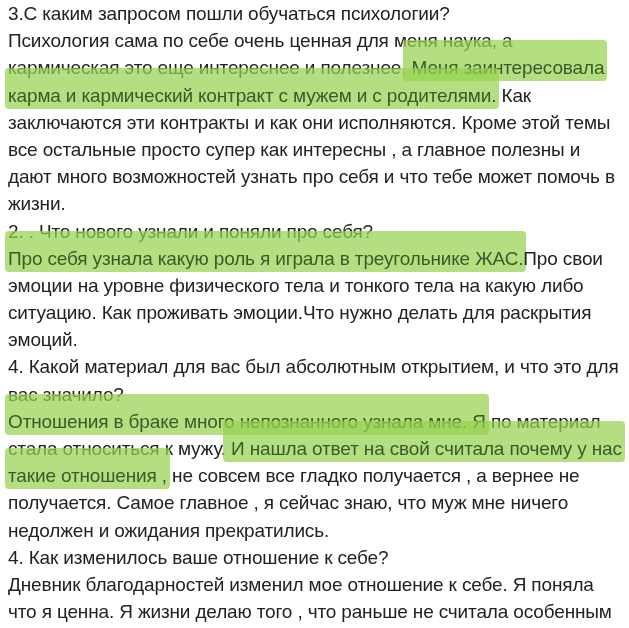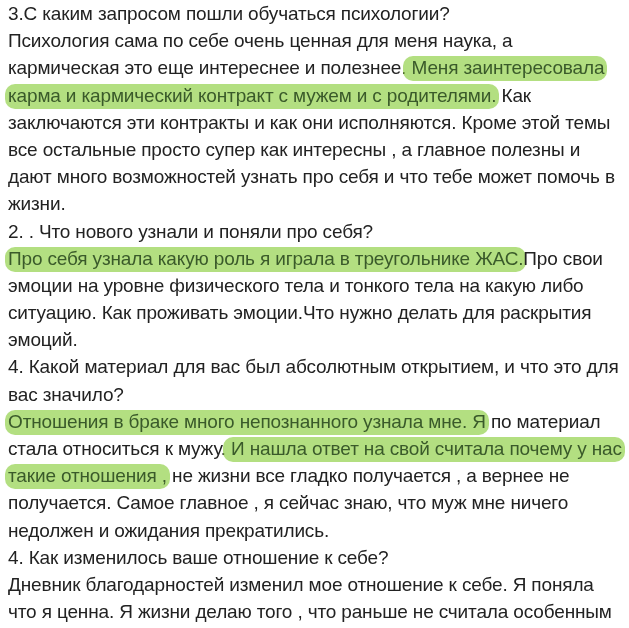--- a/index.html
+++ b/index.html
@@ -7,22 +7,22 @@
   .doc {
     position:absolute; left:8px; top:0px; width:760px;
     font-family: "Liberation Sans", sans-serif;
     font-size:19px; line-height:27.2px; color:#222222;
     white-space:nowrap; letter-spacing:-0.15px;
   }
   .line { display:block; height:27.2px; }
   .hl {
     background: rgba(150, 210, 80, 0.72);
     color:#3a5a2a;
-    border-radius: 10px;
-    padding: 1px 3px 3px 3px;
+    border-radius: 4px;
+    padding: 17px 3px 3px 3px;
     margin: 6px -3px;
   }
 </style>
 </head>
 <body>
 
 <div class="doc">
   <span class="line"><span>3.С каким запросом пошли обучаться психологии?</span></span>
   <span class="line"><span>Психология сама по себе очень ценная для меня наука, а</span></span>
   <span class="line"><span>кармическая это еще интереснее и полезнее.</span><span class="hl"> Меня заинтересовала</span></span>
@@ -33,19 +33,19 @@
   <span class="line"><span>жизни.</span></span>
   <span class="line"><span>2. . Что нового узнали и поняли про себя?</span></span>
   <span class="line"><span class="hl">Про себя узнала какую роль я играла в треугольнике ЖАС.</span><span>Про свои</span></span>
   <span class="line"><span>эмоции на уровне физического тела и тонкого тела на какую либо</span></span>
   <span class="line"><span>ситуацию. Как проживать эмоции.Что нужно делать для раскрытия</span></span>
   <span class="line"><span>эмоций.</span></span>
   <span class="line"><span>4. Какой материал для вас был абсолютным открытием, и что это для</span></span>
   <span class="line"><span>вас значило?</span></span>
   <span class="line"><span class="hl">Отношения в браке много непознанного узнала мне. Я</span><span> по материал</span></span>
   <span class="line"><span>стала относиться к мужу.</span><span class="hl"> И нашла ответ на свой считала почему у нас</span></span>
-  <span class="line"><span class="hl">такие отношения ,</span><span> не жизни все гладко получается , а вернее не</span></span>
+  <span class="line"><span class="hl">такие отношения ,</span><span> не совсем все гладко получается , а вернее не</span></span>
   <span class="line"><span>получается. Самое главное , я сейчас знаю, что муж мне ничего</span></span>
   <span class="line"><span>недолжен и ожидания прекратились.</span></span>
   <span class="line"><span>4. Как изменилось ваше отношение к себе?</span></span>
   <span class="line"><span>Дневник благодарностей изменил мое отношение к себе. Я поняла</span></span>
   <span class="line"><span>что я ценна. Я жизни делаю того , что раньше не считала особенным</span></span>
 </div>
 
 </body></html>

